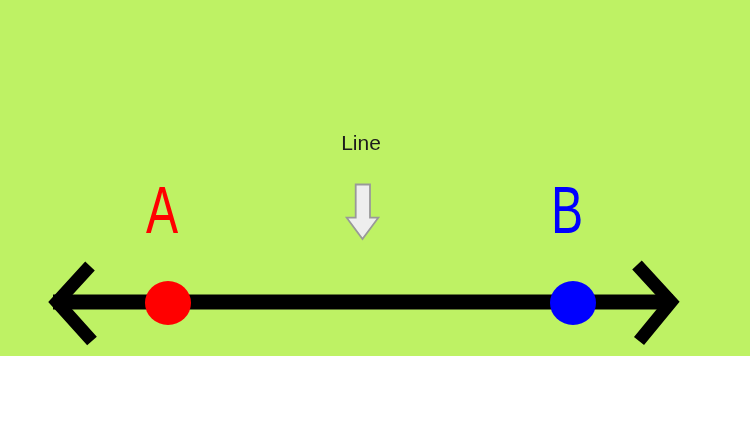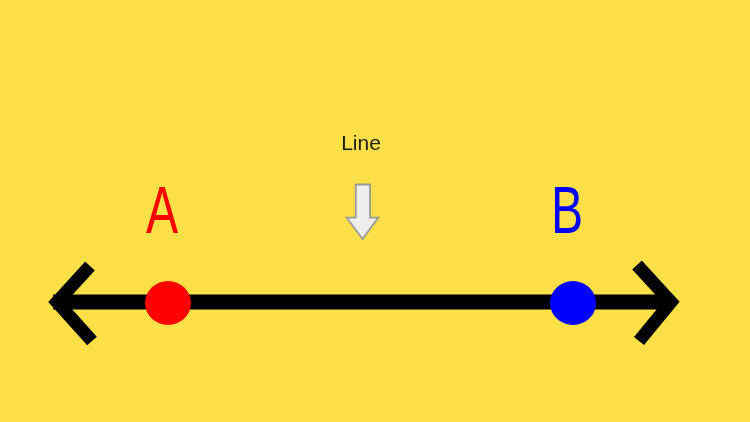--- a/index.html
+++ b/index.html
@@ -1,21 +1,21 @@
 <!DOCTYPE html>
 <html><head>
 <meta charset="utf-8">
 <style>
   html, body { margin: 0; padding: 0; }
   body { background: #ffffff; font-family: "Liberation Sans", sans-serif; }
   .stage {
     position: relative;
     width: 750px;
-    height: 422px;
-    background: #fde047;
+    height: 356px;
+    background: #bef264;
     overflow: hidden;
   }
   .stage svg { position: absolute; inset: 0; display: block; }
 
   .label {
     position: absolute;
     text-align: center;
     user-select: none;
     white-space: nowrap;
   }

